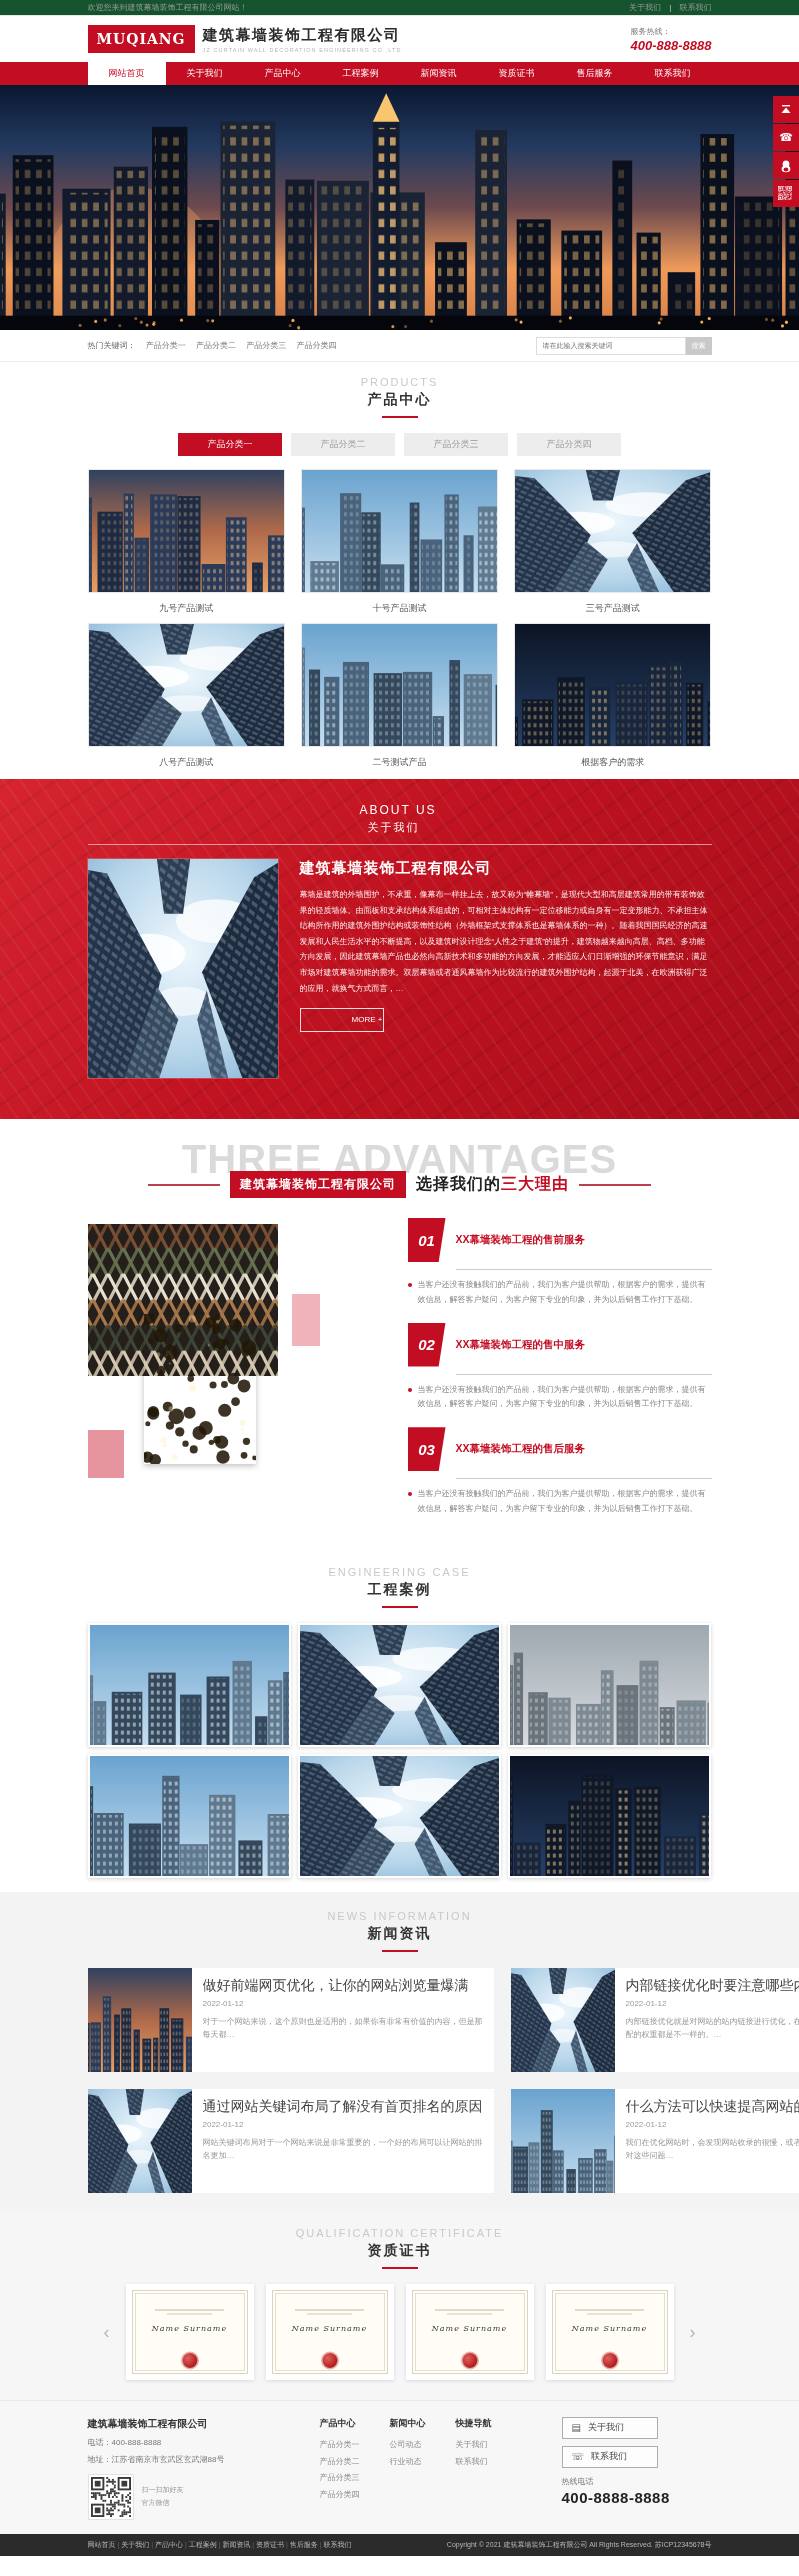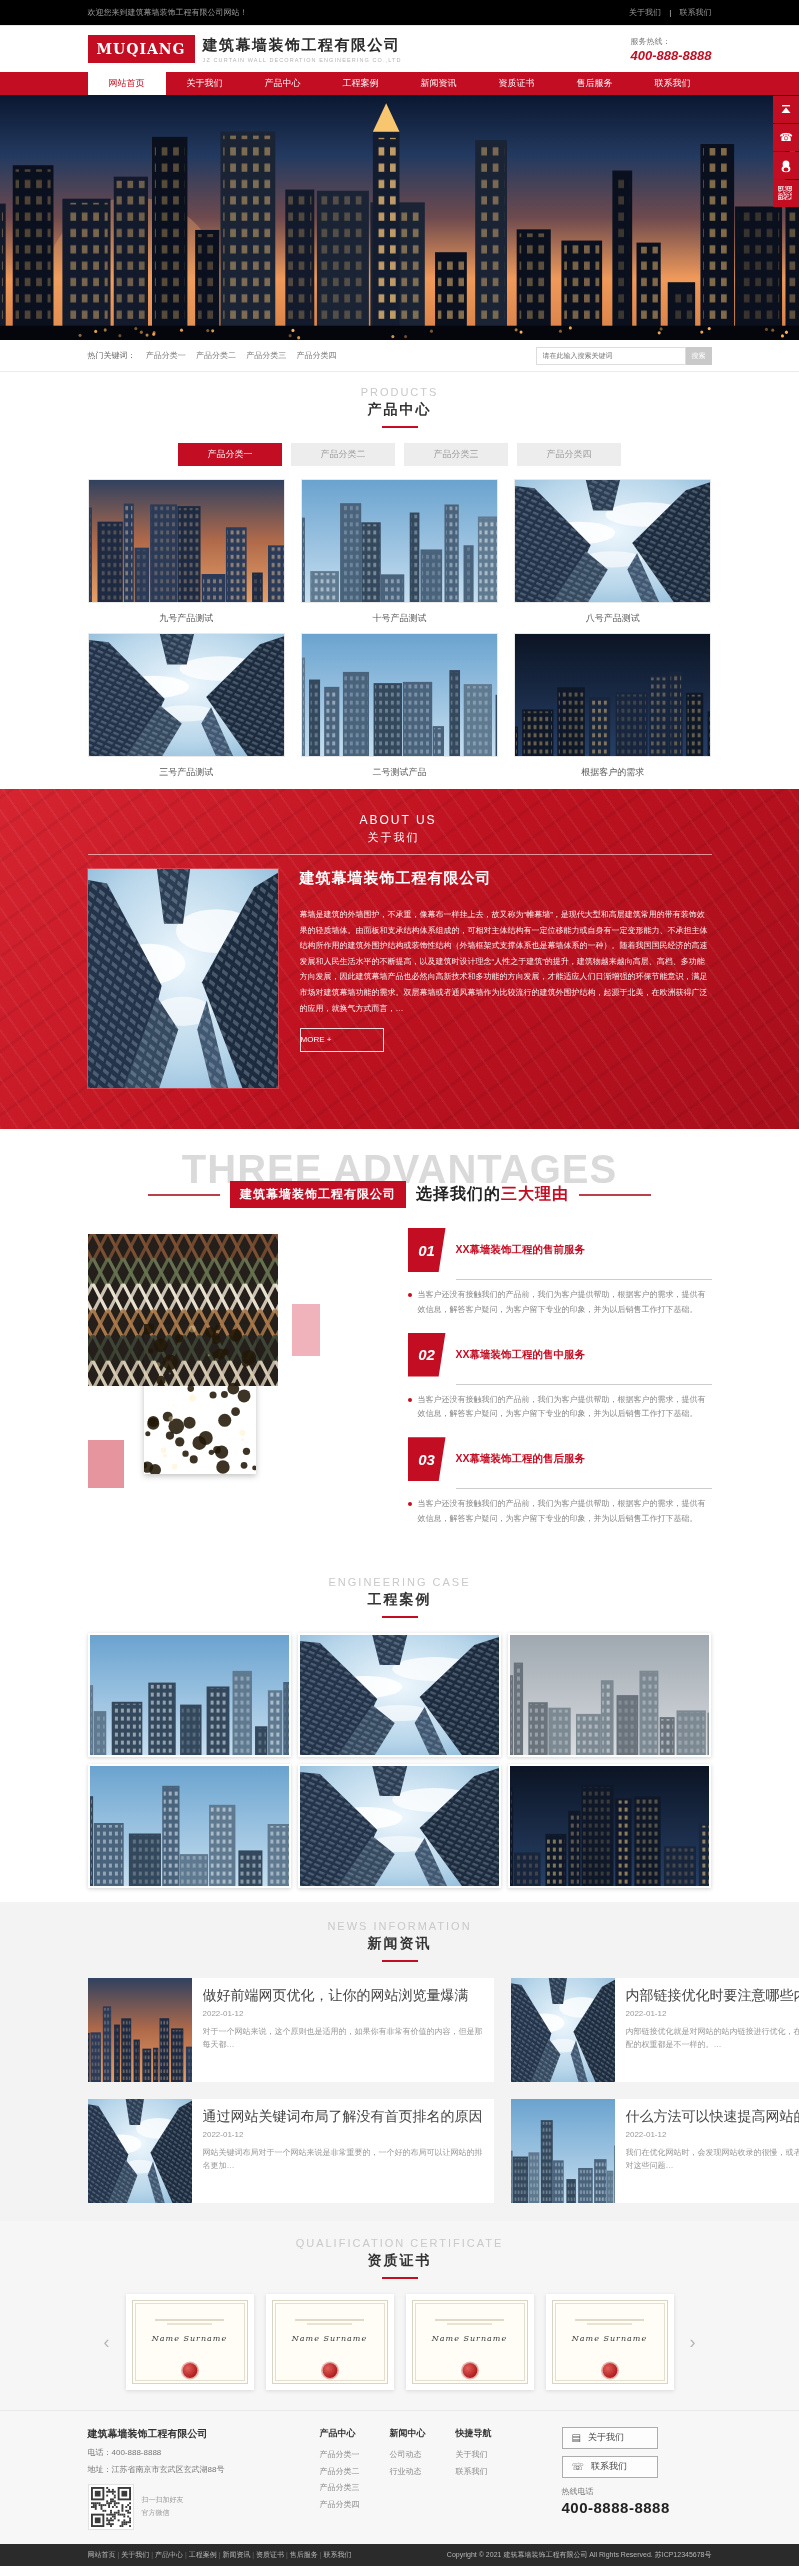--- a/index.html
+++ b/index.html
@@ -2,21 +2,21 @@
 <html><head>
 <meta charset="utf-8">
 <style>
   *{box-sizing:border-box;margin:0;padding:0}
   body{width:799px;margin:0 auto;background:#fff;color:#333;
        font-family:"Liberation Sans","DejaVu Sans",sans-serif;position:relative}
   .wrap{width:624px;margin:0 auto;position:relative}
   a{text-decoration:none;color:inherit;cursor:pointer}
 
   
-  .topbar{height:26px;background:#000000;border-bottom:1px solid #e8e8e8;font-size:8px;color:#999}
+  .topbar{height:16px;background:#14532d;border-bottom:1px solid #e8e8e8;font-size:8px;color:#999}
   .topbar .wrap{display:flex;justify-content:space-between;align-items:center;height:100%}
   .topbar .tlinks span{margin-left:6px}
   .topbar .tlinks .sep{color:#ccc}
 
   
   .header{height:46px;background:#fff}
   .header .wrap{display:flex;align-items:center;height:100%}
   .logo-box{background:#c30d23;color:#fff;font-family:"DejaVu Serif","Liberation Serif",serif;
             font-weight:bold;font-size:14px;letter-spacing:1px;padding:7px 9px;line-height:1}
   .brand{margin-left:8px}
@@ -76,23 +76,23 @@
      background:repeating-linear-gradient(55deg,rgba(255,255,255,.05) 0 2px,transparent 2px 14px),
                 repeating-linear-gradient(-35deg,rgba(0,0,0,.06) 0 3px,transparent 3px 26px)}
   .about .wrap{padding-top:24px;position:relative;z-index:1}
   .ab-en{font-size:12px;letter-spacing:2px;margin-left:272px}
   .ab-cn{font-size:11px;margin-left:280px;margin-top:3px;letter-spacing:2px}
   .ab-rule{border:none;border-top:1px solid rgba(255,255,255,.55);margin-top:9px}
   .ab-body{display:flex;gap:22px;margin-top:14px;height:219px}
   .ab-photo{width:190px;height:100%;flex:none;box-shadow:0 0 0 1px rgba(255,255,255,.2)}
   .ab-col{flex:1;min-width:0}
   .ab-col h3{font-size:15px;font-weight:bold;letter-spacing:1px}
-  .ab-col p{font-size:8px;line-height:1.95;margin-top:19px;color:rgba(255,255,255,.93);
+  .ab-col p{font-size:8px;line-height:1.95;margin-top:9px;color:rgba(255,255,255,.93);
             display:-webkit-box;-webkit-line-clamp:7;-webkit-box-orient:vertical;overflow:hidden}
-  .ab-more{display:inline-block;margin-top:12px;width:84px;height:24px;line-height:22px;text-align:left;
+  .ab-more{display:inline-block;margin-top:12px;width:84px;height:24px;line-height:22px;text-align:right;
            border:1px solid rgba(255,255,255,.85);font-size:8px;color:#fff;cursor:pointer}
 
   
   .adv{padding:20px 0 18px;background:#fff;overflow:hidden}
   .adv-en{font-size:40px;font-weight:bold;color:#dadada;text-align:center;letter-spacing:1px;line-height:1}
   .adv-head{display:flex;align-items:center;justify-content:center;gap:10px;margin-top:-8px}
   .adv-head .hline{width:72px;height:2px;background:#b9414b}
   .adv-brand{background:#c30d23;color:#fff;font-size:12px;font-weight:bold;padding:5px 10px;letter-spacing:1px}
   .adv-sel{font-size:16px;font-weight:bold;color:#222;letter-spacing:1px}
   .adv-sel .red{color:#c30d23}
@@ -544,20 +544,52 @@
               <rect x="180.1" y="35.9" width="30.7" height="84.1" fill="#5f7a90"></rect>
               <rect x="181.6" y="37.9" width="27.7" height="82.1" fill="url(#wpg1)" opacity="0.64"></rect>
             </svg>
           </div>
         <div class="pname">十号产品测试</div>
       </div>
       <div class="pcard">
         <div class="photo">
             <svg viewBox="0 0 160 120" preserveAspectRatio="none">
               <defs>
+                <radialGradient id="rkg4" cx="0.5" cy="0.42" r="0.85">
+                  <stop offset="0" stop-color="#eef7fd"></stop>
+                  <stop offset="0.55" stop-color="#b8d6ea"></stop>
+                  <stop offset="1" stop-color="#74a9cf"></stop>
+                </radialGradient>
+                <pattern id="lpg4" width="7" height="5" patternUnits="userSpaceOnUse" patternTransform="rotate(28)">
+                  <rect width="7" height="5" fill="none"></rect>
+                  <rect x="0" y="0" width="5" height="2.2" fill="#cfe0ee" opacity="0.5"></rect>
+                </pattern>
+              </defs>
+              <rect width="160" height="120" fill="url(#rkg4)"></rect>
+              <ellipse cx="52.0120212957375" cy="52" rx="30" ry="11" fill="#fff" opacity="0.85"></ellipse>
+              <ellipse cx="108.0120212957375" cy="34" rx="34" ry="12" fill="#fff" opacity="0.75"></ellipse>
+              <ellipse cx="80.0120212957375" cy="78" rx="24" ry="8" fill="#fff" opacity="0.6"></ellipse>
+              <polygon points="0,120 0,6.012021295737495 16,8 62,64 40,120" fill="#22334a"></polygon>
+              <polygon points="0,120 0,6.012021295737495 16,8 62,64 40,120" fill="url(#lpg4)" opacity="0.5"></polygon>
+              <polygon points="30,120 58,70 76,88 60,120" fill="#35495f"></polygon>
+              <polygon points="30,120 58,70 76,88 60,120" fill="url(#lpg4)" opacity="0.5"></polygon>
+              <polygon points="160,120 160,2 140,10 96.0120212957375,62 130,120" fill="#1c2b3e"></polygon>
+              <polygon points="160,120 160,2 140,10 96.0120212957375,62 130,120" fill="url(#lpg4)" opacity="0.5"></polygon>
+              <polygon points="118,120 100.0120212957375,72 92,88 104,120" fill="#415872"></polygon>
+              <polygon points="118,120 100.0120212957375,72 92,88 104,120" fill="url(#lpg4)" opacity="0.5"></polygon>
+              <polygon points="58.0120212957375,0 86.0120212957375,0 80.0120212957375,30 64.0120212957375,30" fill="#2b3e54"></polygon>
+              <polygon points="58.0120212957375,0 86.0120212957375,0 80.0120212957375,30 64.0120212957375,30" fill="url(#lpg4)" opacity="0.5"></polygon>
+            </svg>
+          </div>
+        <div class="pname">三号产品测试</div>
+      </div>
+      <div class="pcard">
+        <div class="photo">
+            <svg viewBox="0 0 160 120" preserveAspectRatio="none">
+              <defs>
                 <radialGradient id="rkg3" cx="0.5" cy="0.42" r="0.85">
                   <stop offset="0" stop-color="#eef7fd"></stop>
                   <stop offset="0.55" stop-color="#b8d6ea"></stop>
                   <stop offset="1" stop-color="#74a9cf"></stop>
                 </radialGradient>
                 <pattern id="lpg3" width="7" height="5" patternUnits="userSpaceOnUse" patternTransform="rotate(28)">
                   <rect width="7" height="5" fill="none"></rect>
                   <rect x="0" y="0" width="5" height="2.2" fill="#cfe0ee" opacity="0.5"></rect>
                 </pattern>
               </defs>
@@ -571,52 +603,20 @@
               <polygon points="30,120 58,70 76,88 60,120" fill="url(#lpg3)" opacity="0.5"></polygon>
               <polygon points="160,120 160,2 140,10 96.00550975651062,62 130,120" fill="#1c2b3e"></polygon>
               <polygon points="160,120 160,2 140,10 96.00550975651062,62 130,120" fill="url(#lpg3)" opacity="0.5"></polygon>
               <polygon points="118,120 100.00550975651062,72 92,88 104,120" fill="#415872"></polygon>
               <polygon points="118,120 100.00550975651062,72 92,88 104,120" fill="url(#lpg3)" opacity="0.5"></polygon>
               <polygon points="58.00550975651062,0 86.00550975651062,0 80.00550975651062,30 64.00550975651062,30" fill="#2b3e54"></polygon>
               <polygon points="58.00550975651062,0 86.00550975651062,0 80.00550975651062,30 64.00550975651062,30" fill="url(#lpg3)" opacity="0.5"></polygon>
             </svg>
           </div>
         <div class="pname">八号产品测试</div>
-      </div>
-      <div class="pcard">
-        <div class="photo">
-            <svg viewBox="0 0 160 120" preserveAspectRatio="none">
-              <defs>
-                <radialGradient id="rkg4" cx="0.5" cy="0.42" r="0.85">
-                  <stop offset="0" stop-color="#eef7fd"></stop>
-                  <stop offset="0.55" stop-color="#b8d6ea"></stop>
-                  <stop offset="1" stop-color="#74a9cf"></stop>
-                </radialGradient>
-                <pattern id="lpg4" width="7" height="5" patternUnits="userSpaceOnUse" patternTransform="rotate(28)">
-                  <rect width="7" height="5" fill="none"></rect>
-                  <rect x="0" y="0" width="5" height="2.2" fill="#cfe0ee" opacity="0.5"></rect>
-                </pattern>
-              </defs>
-              <rect width="160" height="120" fill="url(#rkg4)"></rect>
-              <ellipse cx="52.0120212957375" cy="52" rx="30" ry="11" fill="#fff" opacity="0.85"></ellipse>
-              <ellipse cx="108.0120212957375" cy="34" rx="34" ry="12" fill="#fff" opacity="0.75"></ellipse>
-              <ellipse cx="80.0120212957375" cy="78" rx="24" ry="8" fill="#fff" opacity="0.6"></ellipse>
-              <polygon points="0,120 0,6.012021295737495 16,8 62,64 40,120" fill="#22334a"></polygon>
-              <polygon points="0,120 0,6.012021295737495 16,8 62,64 40,120" fill="url(#lpg4)" opacity="0.5"></polygon>
-              <polygon points="30,120 58,70 76,88 60,120" fill="#35495f"></polygon>
-              <polygon points="30,120 58,70 76,88 60,120" fill="url(#lpg4)" opacity="0.5"></polygon>
-              <polygon points="160,120 160,2 140,10 96.0120212957375,62 130,120" fill="#1c2b3e"></polygon>
-              <polygon points="160,120 160,2 140,10 96.0120212957375,62 130,120" fill="url(#lpg4)" opacity="0.5"></polygon>
-              <polygon points="118,120 100.0120212957375,72 92,88 104,120" fill="#415872"></polygon>
-              <polygon points="118,120 100.0120212957375,72 92,88 104,120" fill="url(#lpg4)" opacity="0.5"></polygon>
-              <polygon points="58.0120212957375,0 86.0120212957375,0 80.0120212957375,30 64.0120212957375,30" fill="#2b3e54"></polygon>
-              <polygon points="58.0120212957375,0 86.0120212957375,0 80.0120212957375,30 64.0120212957375,30" fill="url(#lpg4)" opacity="0.5"></polygon>
-            </svg>
-          </div>
-        <div class="pname">三号产品测试</div>
       </div>
       <div class="pcard">
         <div class="photo">
             <svg viewBox="0 0 200 120" preserveAspectRatio="none">
               <defs>
                 <linearGradient id="skg5" x1="0" y1="0" x2="0" y2="1">
                   <stop offset="0.00" stop-color="#6aa3cf"></stop>
                   <stop offset="1.00" stop-color="#c7dff0"></stop>
                 </linearGradient>
                 <pattern id="wpg5" width="6" height="8" patternUnits="userSpaceOnUse">

